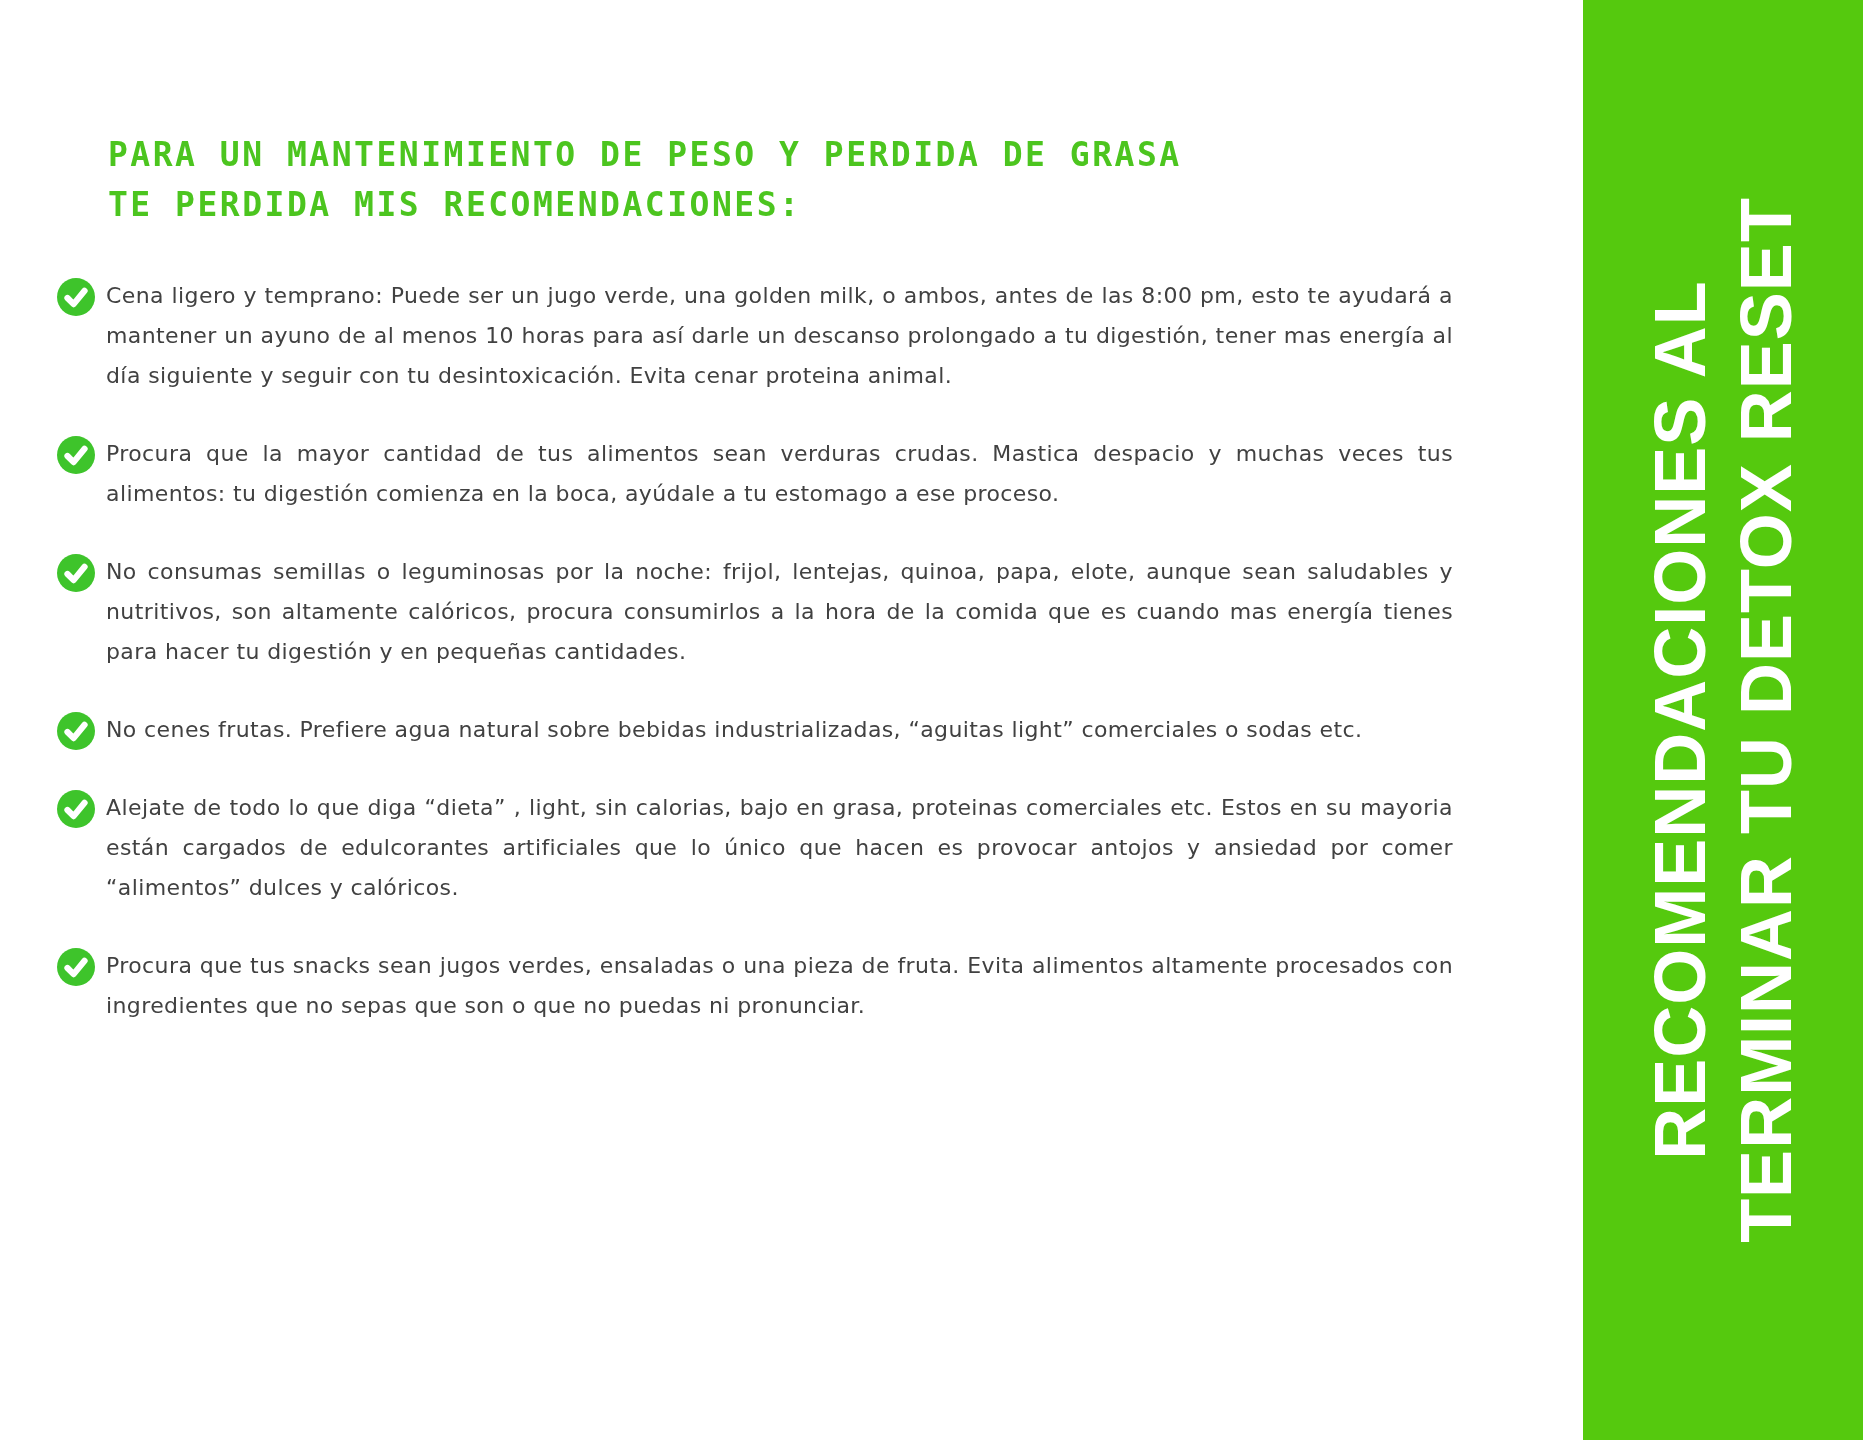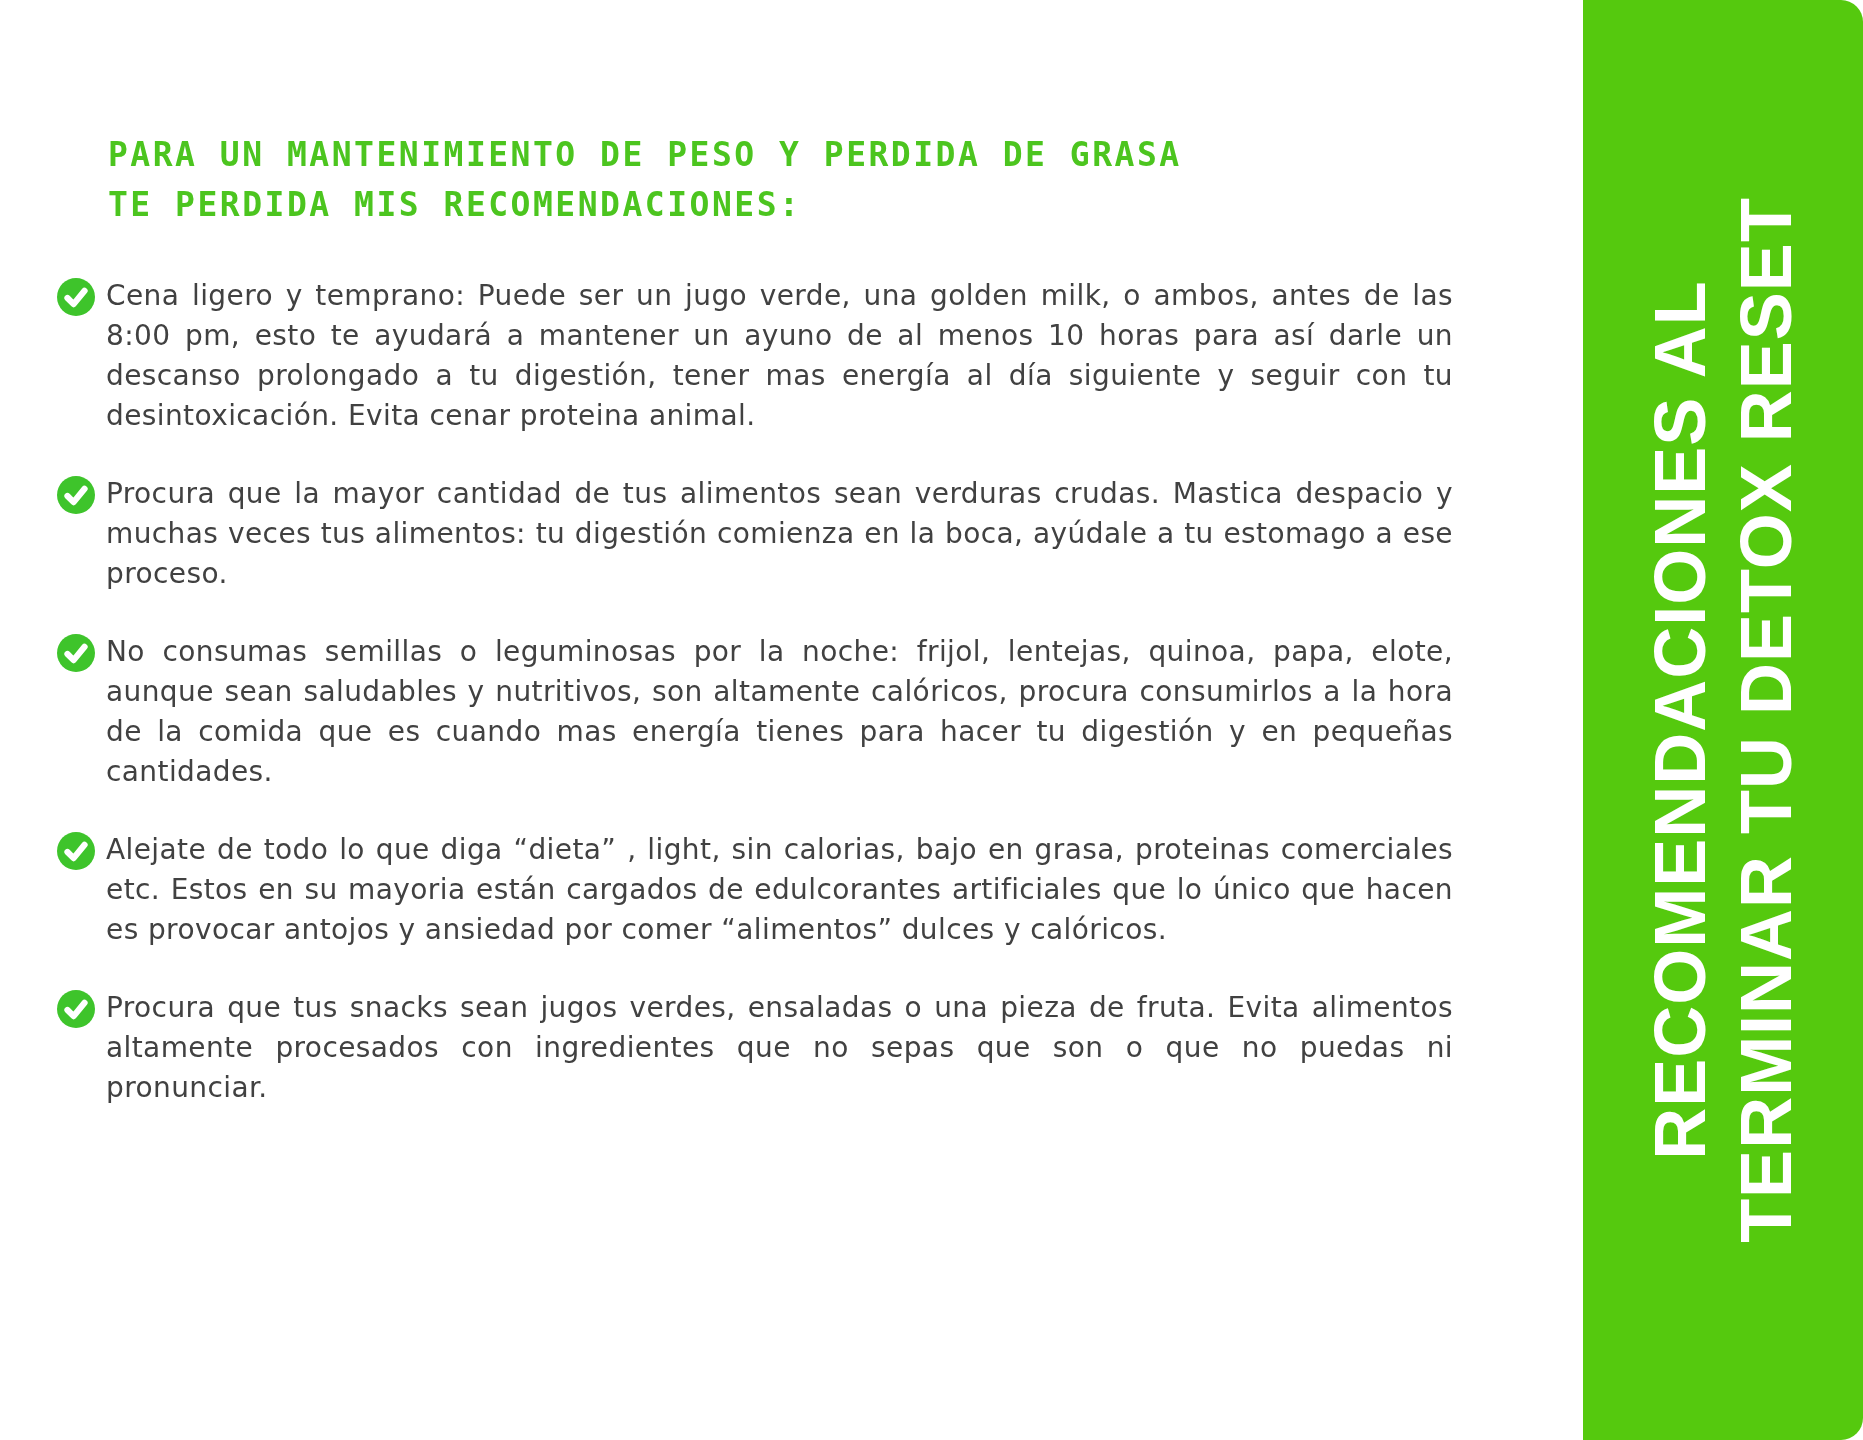--- a/index.html
+++ b/index.html
@@ -7,21 +7,20 @@
     padding: 0;
     background: #ffffff;
   }
   .page {
     position: relative;
     width: 1863px;
     height: 1440px;
     background: #ffffff;
     overflow: hidden;
     font-family: "DejaVu Sans", sans-serif;
-    border-radius: 22px;
   }
   .content {
     position: absolute;
     left: 57px;
     top: 130px;
     width: 1405px;
   }
   .heading {
     margin: 0 0 46px 51px;
     font-family: "DejaVu Sans Mono", "Liberation Mono", monospace;
@@ -41,21 +40,21 @@
     flex: 0 0 38px;
     width: 38px;
     height: 38px;
     margin-top: 2px;
   }
   .check svg { display: block; width: 38px; height: 38px; }
   .bullet-text {
     flex: 1;
     margin: 0 9px 0 11px;
     font-family: "DejaVu Sans", sans-serif;
-    font-size: 28px;
+    font-size: 22px;
     line-height: 40px;
     letter-spacing: 0.4px;
     color: #414141;
     text-align: justify;
   }
   .sidebar {
     position: absolute;
     top: 0;
     right: 0;
     width: 280px;
@@ -113,20 +112,29 @@
     <div class="bullet">
       <span class="check">
         <svg viewBox="0 0 40 40" xmlns="http://www.w3.org/2000/svg">
             <circle cx="20" cy="20" r="20" fill="#3EC42B"></circle>
             <polyline points="11,21 17.5,27.5 29,13.5" fill="none" stroke="#ffffff" stroke-width="6.5" stroke-linecap="round" stroke-linejoin="round"></polyline>
           </svg>
       </span>
       <p class="bullet-text">No consumas semillas o leguminosas por la noche: frijol, lentejas, quinoa, papa, elote, aunque sean saludables y nutritivos, son altamente calóricos, procura consumirlos a la hora de la comida que es cuando mas energía tienes para hacer tu digestión y en pequeñas cantidades.</p>
     </div>
 
+    <div class="bullet">
+      <span class="check">
+        <svg viewBox="0 0 40 40" xmlns="http://www.w3.org/2000/svg">
+            <circle cx="20" cy="20" r="20" fill="#3EC42B"></circle>
+            <polyline points="11,21 17.5,27.5 29,13.5" fill="none" stroke="#ffffff" stroke-width="6.5" stroke-linecap="round" stroke-linejoin="round"></polyline>
+          </svg>
+      </span>
+      <p class="bullet-text">No cenes frutas. Prefiere agua natural sobre bebidas industrializadas, “aguitas light” comerciales o sodas etc.</p>
+    </div>
 
     <div class="bullet">
       <span class="check">
         <svg viewBox="0 0 40 40" xmlns="http://www.w3.org/2000/svg">
             <circle cx="20" cy="20" r="20" fill="#3EC42B"></circle>
             <polyline points="11,21 17.5,27.5 29,13.5" fill="none" stroke="#ffffff" stroke-width="6.5" stroke-linecap="round" stroke-linejoin="round"></polyline>
           </svg>
       </span>
       <p class="bullet-text">Alejate de todo lo que diga “dieta” , light, sin calorias, bajo en grasa, proteinas comerciales etc. Estos  en su  mayoria están cargados de edulcorantes artificiales que lo único que hacen es provocar antojos y  ansiedad por comer “alimentos” dulces y calóricos.</p>
     </div>

